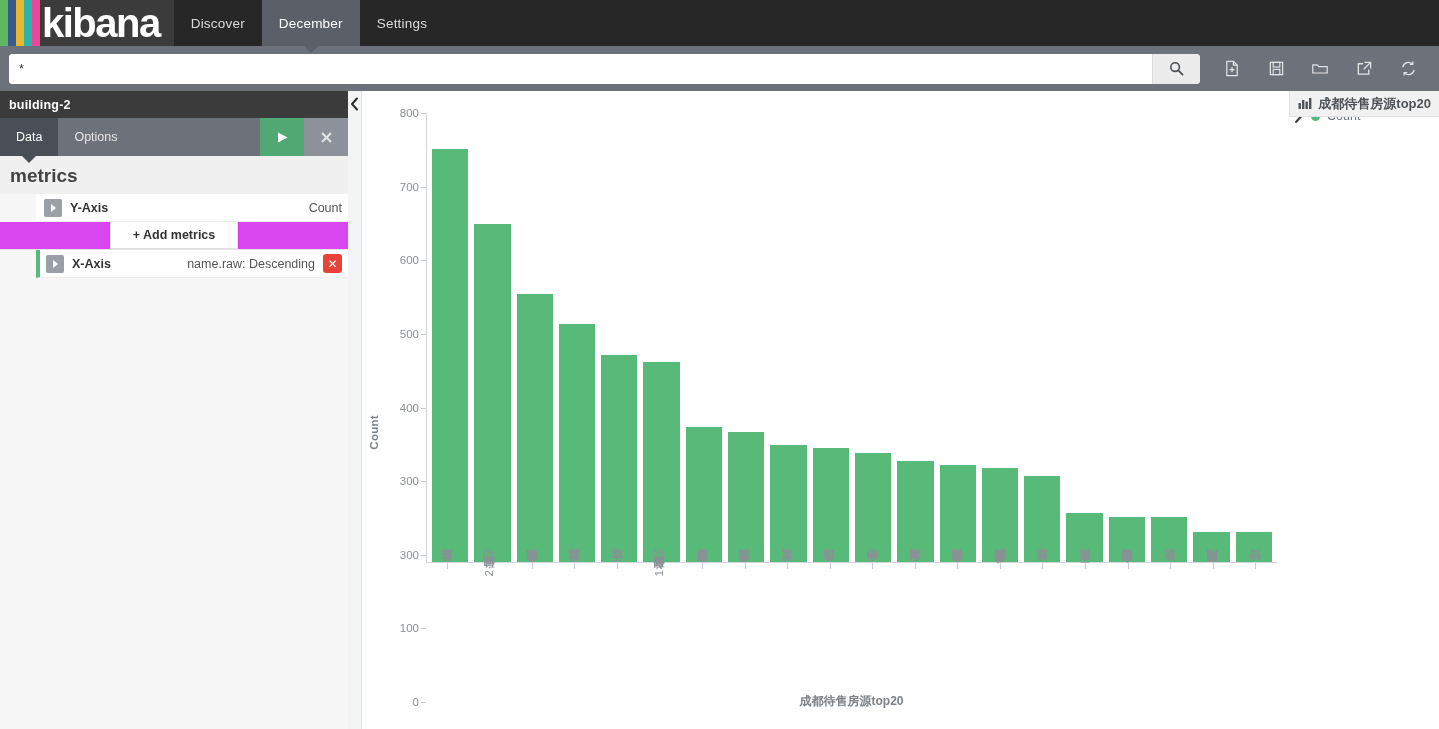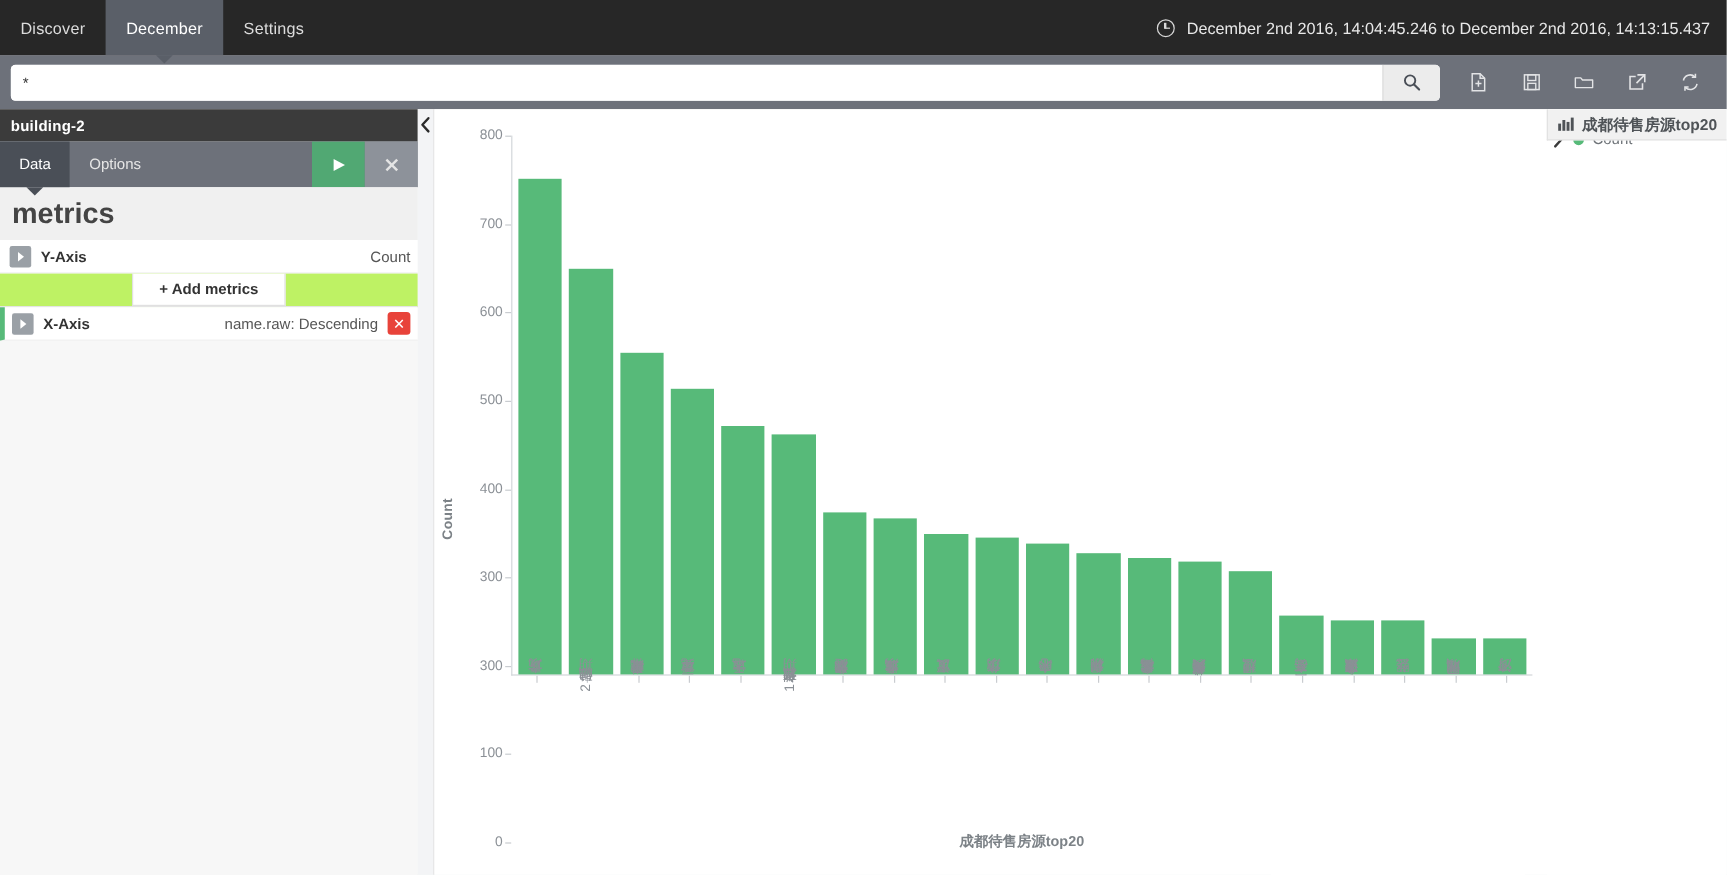--- a/index.html
+++ b/index.html
@@ -115,27 +115,28 @@
   .sb-apply {
     width: 44px; background: #51a873; border: none; cursor: pointer;
     display: flex; align-items: center; justify-content: center;
   }
   .sb-close {
     width: 44px; background: #8d929a; border: none; cursor: pointer;
     display: flex; align-items: center; justify-content: center;
     color: #e4e4e4; font-size: 17px;
   }
   .sb-section-head {
-    font-size: 24px; font-weight: 700; color: #444;
+    font-size: 19px; font-weight: 700; color: #444;
     padding: 9px 10px 7px 10px; background: #f0f0f0;
   }
   .agg-row {
     display: flex; align-items: center; background: #fff;
     height: 28px; padding: 0 6px 0 8px;
     border-bottom: 1px solid #ededed;
+    margin-left: 36px;
   }
   .agg-row.bucket { border-left: 4px solid #57ba79; padding-left: 6px; }
   .agg-toggle {
     width: 18px; height: 18px; background: #9aa0a6; border-radius: 2px;
     display: flex; align-items: center; justify-content: center;
     margin-right: 8px; cursor: pointer;
   }
   .agg-toggle span {
     width: 0; height: 0; border-left: 5px solid #fff;
     border-top: 4px solid transparent; border-bottom: 4px solid transparent;
@@ -144,21 +145,21 @@
   .agg-value {
     margin-left: auto; font-size: 12.5px; color: #555; font-weight: 400;
   }
   .agg-remove {
     width: 19px; height: 19px; background: #e8433a; border-radius: 3px;
     color: #fff; font-size: 12px; display: flex; align-items: center;
     justify-content: center; margin-left: 8px; cursor: pointer;
     font-weight: 700;
   }
   .add-row {
-    display: flex; justify-content: center; background: #bef264;
+    display: flex; justify-content: center; background: #d946ef;
     border-bottom: 1px solid #e4e4e4;
   }
   .add-btn {
     padding: 6px 22px; font-size: 12.5px; font-weight: 700; color: #333;
     background: #fff; border: 1px solid #e0e0e0; border-top: none;
     cursor: pointer; font-family: "Liberation Sans", sans-serif;
   }
   .sb-filler { flex: 1; background: #f7f7f7; }
 
   
@@ -254,29 +255,35 @@
     border-bottom: 1px solid #e2e2e2; z-index: 5;
   }
   .vis-title-text {
     font-size: 13px; font-weight: 700; color: #4f5357; margin-left: 6px;
   }
 </style>
 </head>
 <body>
 
 <div class="navbar">
+  <div class="logo-wrap">
+    <span class="logo-bars">
+        <i style="background: rgb(95, 184, 95);"></i>
+        <i style="background: rgb(59, 90, 140);"></i>
+        <i style="background: rgb(232, 185, 46);"></i>
+        <i style="background: rgb(47, 179, 168);"></i>
+        <i style="background: rgb(236, 72, 153);"></i>
+      </span>
+    <span class="logo-text">kibana</span>
+  </div>
   <div class="nav-links">
       <a class="nav-link">Discover</a>
       <a class="nav-link active">December</a>
       <a class="nav-link">Settings</a>
     </div>
-  <div class="time-picker">
-    <span class="clock-icon"></span>
-    <span>December 2nd 2016, 14:04:45.246 to December 2nd 2016, 14:13:15.437</span>
-  </div>
 </div>
 
 <div class="querybar">
   <div class="query-input-wrap">
     <input class="query-input" type="text" value="*" style="">
     <button class="query-submit">
       <svg width="15" height="15" viewBox="0 0 16 16">
         <circle cx="6.5" cy="6.5" r="4.6" fill="none" stroke="#4a4f57" stroke-width="1.7"></circle>
         <line x1="10" y1="10" x2="14.5" y2="14.5" stroke="#4a4f57" stroke-width="1.9" stroke-linecap="round"></line>
       </svg>

